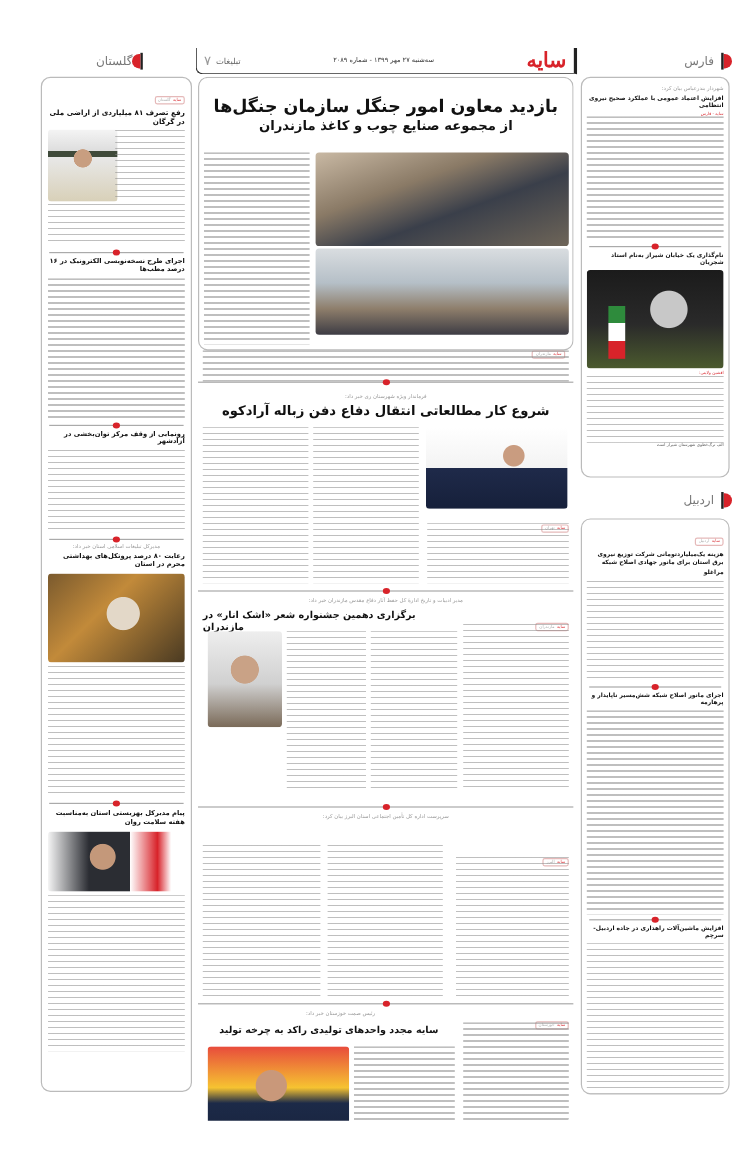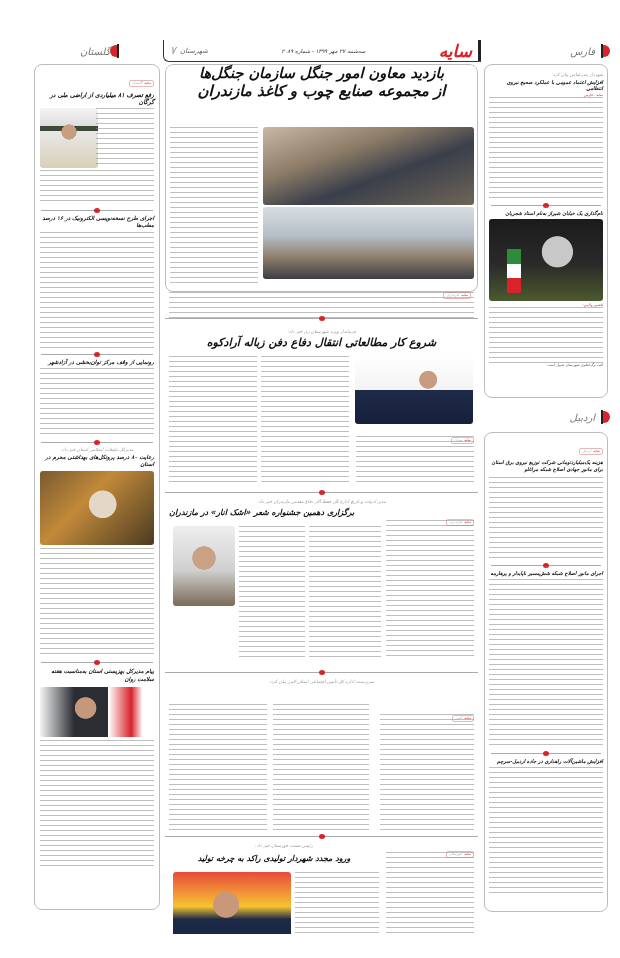--- a/index.html
+++ b/index.html
@@ -1,19 +1,19 @@
 <!DOCTYPE html>
 <html lang="fa" dir="rtl"><head>
 <meta charset="utf-8">
 <style>
   * { box-sizing: border-box; margin: 0; padding: 0; }
   html, body { width: 620px; height: 958px; background: #ffffff; overflow: hidden; }
   body { font-family: "DejaVu Sans", sans-serif; color: #222; position: relative; }
 
-  .page { position: absolute; left: 0; top: 0; width: 620px; height: 958px; font-style: italic; }
+  .page { position: absolute; left: 0; top: 0; width: 620px; height: 958px; }
 
   
   .mast { position: absolute; top: 40px; height: 22px; display: flex; align-items: center; }
   .section-tag { font-size: 10px; color: #777; display: flex; align-items: center; gap: 4px; }
   .tag-red { width: 7px; height: 12px; background: #d8232a; border-radius: 6px 0 0 6px; display: inline-block; }
   .tag-bar { width: 2px; height: 14px; background: #222; display: inline-block; }
 
   .mid-head { position: absolute; left: 163px; top: 40px; width: 318px; height: 22px; border-bottom: 1px solid #333; border-left: 1px solid #333; border-right: 3px solid #222; border-radius: 0 0 0 6px; display: flex; align-items: center; justify-content: space-between; padding: 0 6px; }
   .logo { font-family: "DejaVu Serif", serif; color: #d8232a; font-size: 17px; font-weight: bold; letter-spacing: -1px; }
   .date-line { font-size: 5.5px; color: #333; }
@@ -55,21 +55,21 @@
   <div class="mast" style="left:80px;">
     <span class="tag-bar"></span>
     <span class="tag-red"></span>
     <span class="section-tag">گلستان</span>
   </div>
 
   <div class="mid-head">
     <span class="logo">سایه</span>
     <span class="date-line">سه‌شنبه ۲۷ مهر ۱۳۹۹ - شماره ۲۰۸۹</span>
     <span class="page-label">
-      <span>شهرستان</span>
+      <span>تبلیغات</span>
       <span class="page-num">۷</span>
     </span>
   </div>
 
   <div class="mast" style="right:10px;width:110px;justify-content:flex-start;">
     <span class="tag-red" style="border-radius:0 6px 6px 0;"></span>
     <span class="tag-bar"></span>
     <span class="section-tag" style="margin-right:6px;">فارس</span>
   </div>
 
@@ -108,22 +108,22 @@
     <div style="padding:0 5px;">
       <div class="hl" style="font-size:5.6px;margin:2px 0 3px;line-height:1.5;">پیام مدیرکل بهزیستی استان به‌مناسبت هفته سلامت روان</div>
       <div class="photo ph-director" style="position:relative;width:100%;height:50px;"></div>
       <div class="lines" style="height:130px;margin-top:3px;"></div>
     </div>
   </div>
 
   <div class="col col-mid">
 
     <div style="position:absolute;left:0;top:0;width:313px;height:228px;border:1px solid #bbb;border-radius:8px;">
-      <div class="hl" style="font-size:14.5px;text-align:center;margin-top:0;">بازدید معاون امور جنگل سازمان جنگل‌ها</div>
-      <div class="hl" style="font-size:15px;text-align:center;">از مجموعه صنایع چوب و کاغذ مازندران</div>
+      <div class="hl" style="font-size:14.5px;text-align:center;margin-top:16px;">بازدید معاون امور جنگل سازمان جنگل‌ها</div>
+      <div class="hl" style="font-size:11px;text-align:center;">از مجموعه صنایع چوب و کاغذ مازندران</div>
       <div class="photo ph-meeting1" style="left:97px;top:62px;width:211px;height:78px;"></div>
       <div class="photo ph-meeting2" style="left:97px;top:142px;width:211px;height:72px;"></div>
       <div class="lines" style="position:absolute;left:4px;top:62px;width:88px;height:160px;"></div>
       <div style="position:absolute;right:6px;top:216px;">
         <div class="badge">
             <span>سایه</span>
             <span>مازندران</span>
           </div>
       </div>
     </div>
@@ -181,21 +181,21 @@
     <div class="sep" style="position:absolute;left:0;top:772px;width:313px;margin:0;"></div>
 
     <div style="position:absolute;left:0;top:776px;width:313px;height:130px;">
       <div class="kicker" style="text-align:left;padding-left:90px;">رئیس صمت خوزستان خبر داد:</div>
       <div style="position:absolute;right:4px;top:0;">
         <div class="badge">
             <span>سایه</span>
             <span>خوزستان</span>
           </div>
       </div>
-      <div class="hl" style="position:absolute;left:4px;top:14px;width:210px;font-size:8px;text-align:center;">ورود مجدد شهردار تولیدی راکد به چرخه تولید</div>
+      <div class="hl" style="position:absolute;left:4px;top:14px;width:210px;font-size:8px;text-align:center;">سایه مجدد واحدهای تولیدی راکد به چرخه تولید</div>
       <div class="lines" style="position:absolute;right:4px;top:12px;width:88px;height:112px;"></div>
       <div class="photo ph-factory" style="left:8px;top:32px;width:118px;height:86px;"></div>
       <div class="lines" style="position:absolute;left:130px;top:32px;width:84px;height:86px;"></div>
     </div>
   </div>
 
   <div class="col col-right-top">
     <div style="padding:4px 4px 0;">
       <div class="kicker" style="text-align:right;">شهردار بندرعباس بیان کرد:</div>
       <div class="hl" style="font-size:5px;">افزایش اعتماد عمومی با عملکرد صحیح نیروی انتظامی</div>

